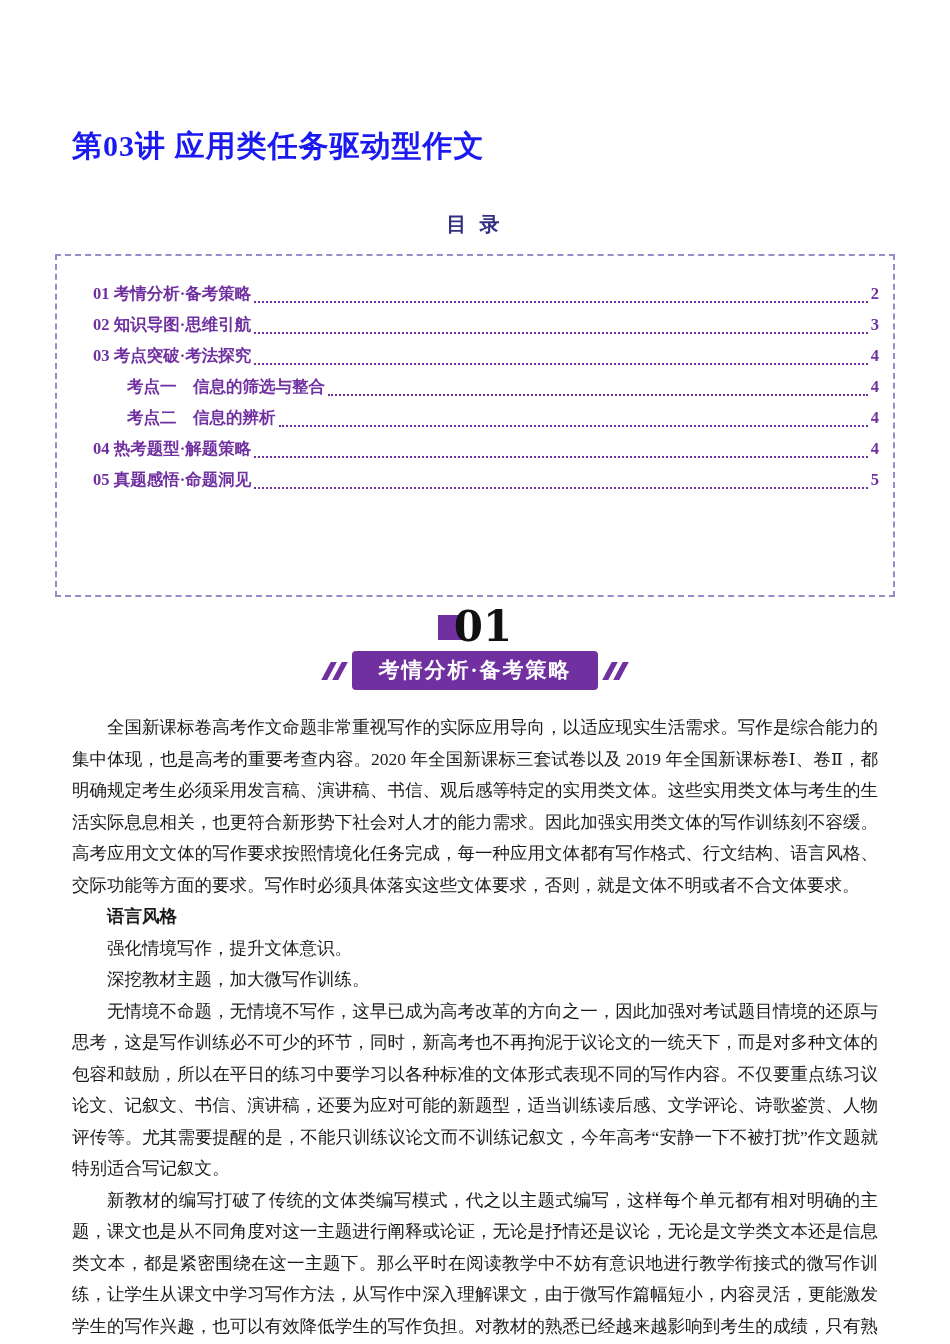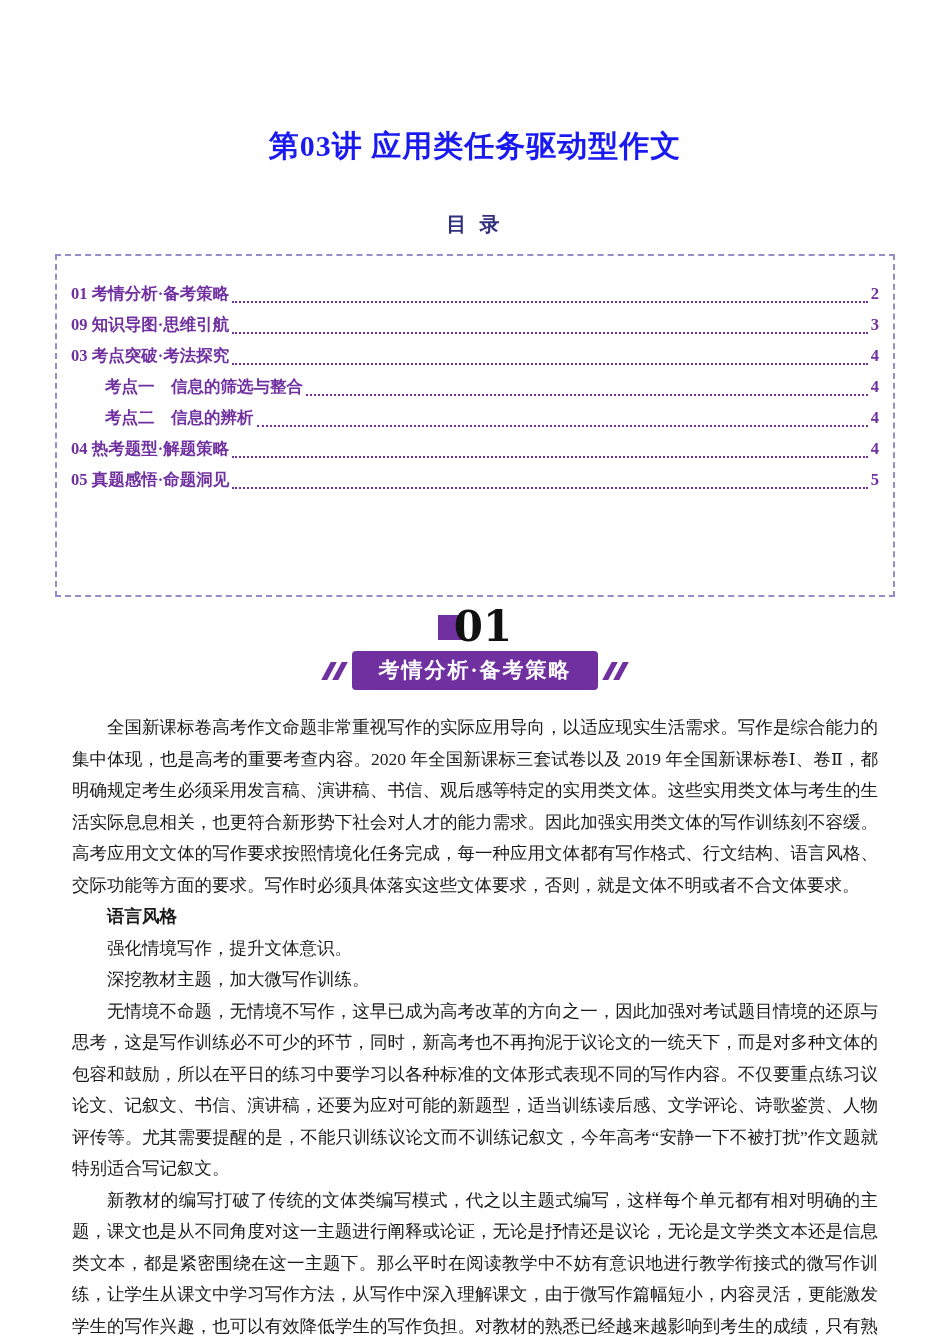--- a/index.html
+++ b/index.html
@@ -5,37 +5,37 @@
   * { margin:0; padding:0; box-sizing:border-box; }
   html,body { background:#ffffff; }
   body {
     width:950px; height:1344px; overflow:hidden;
     font-family:"Liberation Serif","DejaVu Serif",serif;
     color:#1a1a1a;
   }
   .page { width:950px; height:1344px; padding:126px 72px 0; position:relative; }
 
   .doc-title {
-    text-align:center; font-size:30px; font-weight:bold;
+    text-align:left; font-size:30px; font-weight:bold;
     color:var(--title-blue,#1a1af0); letter-spacing:1px;
   }
 
   .toc-title {
     text-align:center; font-size:20px; font-weight:bold;
     color:var(--toc-heading,#32317f); letter-spacing:4px; margin-top:44px;
   }
 
   .toc-box {
     margin:16px -17px 0; border:2px dashed var(--toc-border,#958cc8);
     padding:22px 14px 100px 14px;
   }
   .toc-row {
     display:flex; align-items:flex-end;
     font-size:16.5px; font-weight:bold; color:var(--toc-text,#7030a0);
-    line-height:31px; cursor:pointer;
+    line-height:31px; cursor:pointer;margin-left:22px;
   }
   .toc-row.sub { padding-left:34px; }
   .toc-label { white-space:nowrap; }
   .toc-leader { flex:1; border-bottom:2px dotted var(--toc-text,#7030a0); margin:0 3px 6px 3px; min-width:20px; }
   .toc-page { white-space:nowrap; }
 
   .section-num { display:flex; justify-content:center; align-items:center; margin-top:8px; }
   .num-square { width:25px; height:25px; background:var(--banner-purple,#7030a0); margin-right:-9px; }
   .num-text {
     font-family:"DejaVu Serif","Liberation Serif",serif;
@@ -64,21 +64,21 @@
 
   <h2 class="toc-title">目 录</h2>
 
   <div class="toc-box" id="toc-box">
       <div class="toc-row">
         <span class="toc-label">01 考情分析·备考策略</span>
         <span class="toc-leader"></span>
         <span class="toc-page">2</span>
       </div>
       <div class="toc-row">
-        <span class="toc-label">09 知识导图·思维引航</span>
+        <span class="toc-label">02 知识导图·思维引航</span>
         <span class="toc-leader"></span>
         <span class="toc-page">3</span>
       </div>
       <div class="toc-row">
         <span class="toc-label">03 考点突破·考法探究</span>
         <span class="toc-leader"></span>
         <span class="toc-page">4</span>
       </div>
       <div class="toc-row sub">
         <span class="toc-label">考点一　信息的筛选与整合</span>

